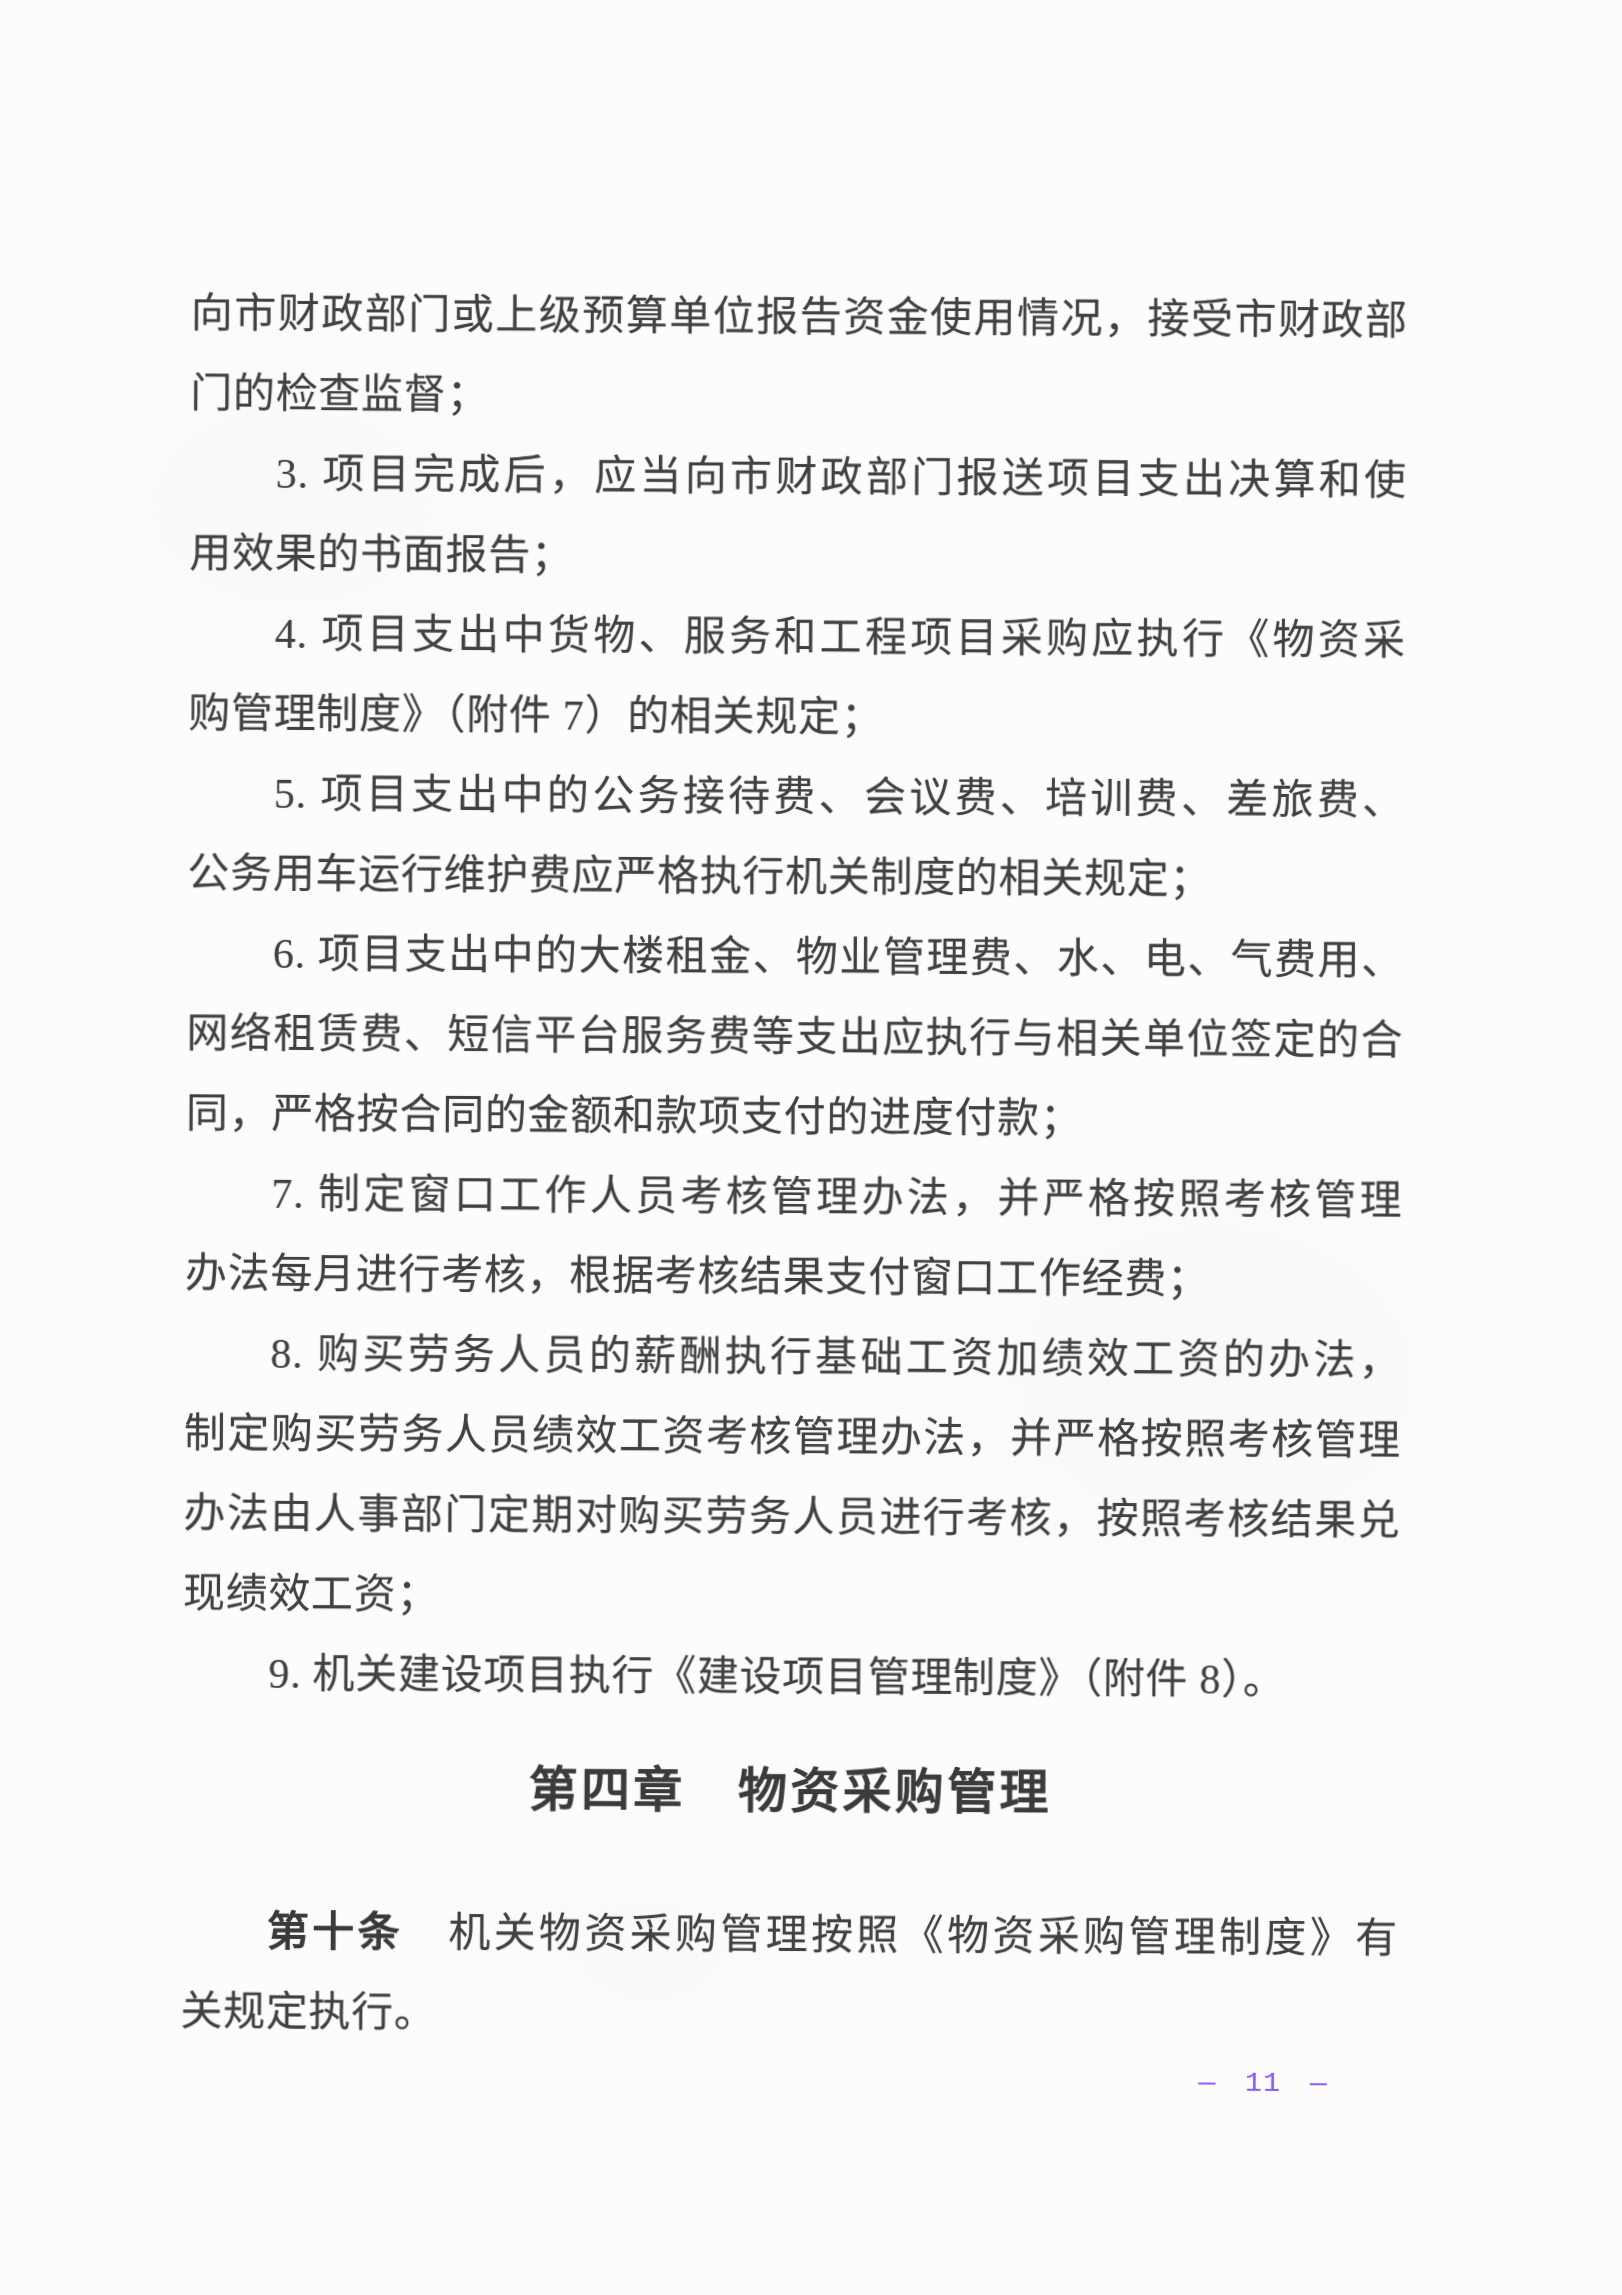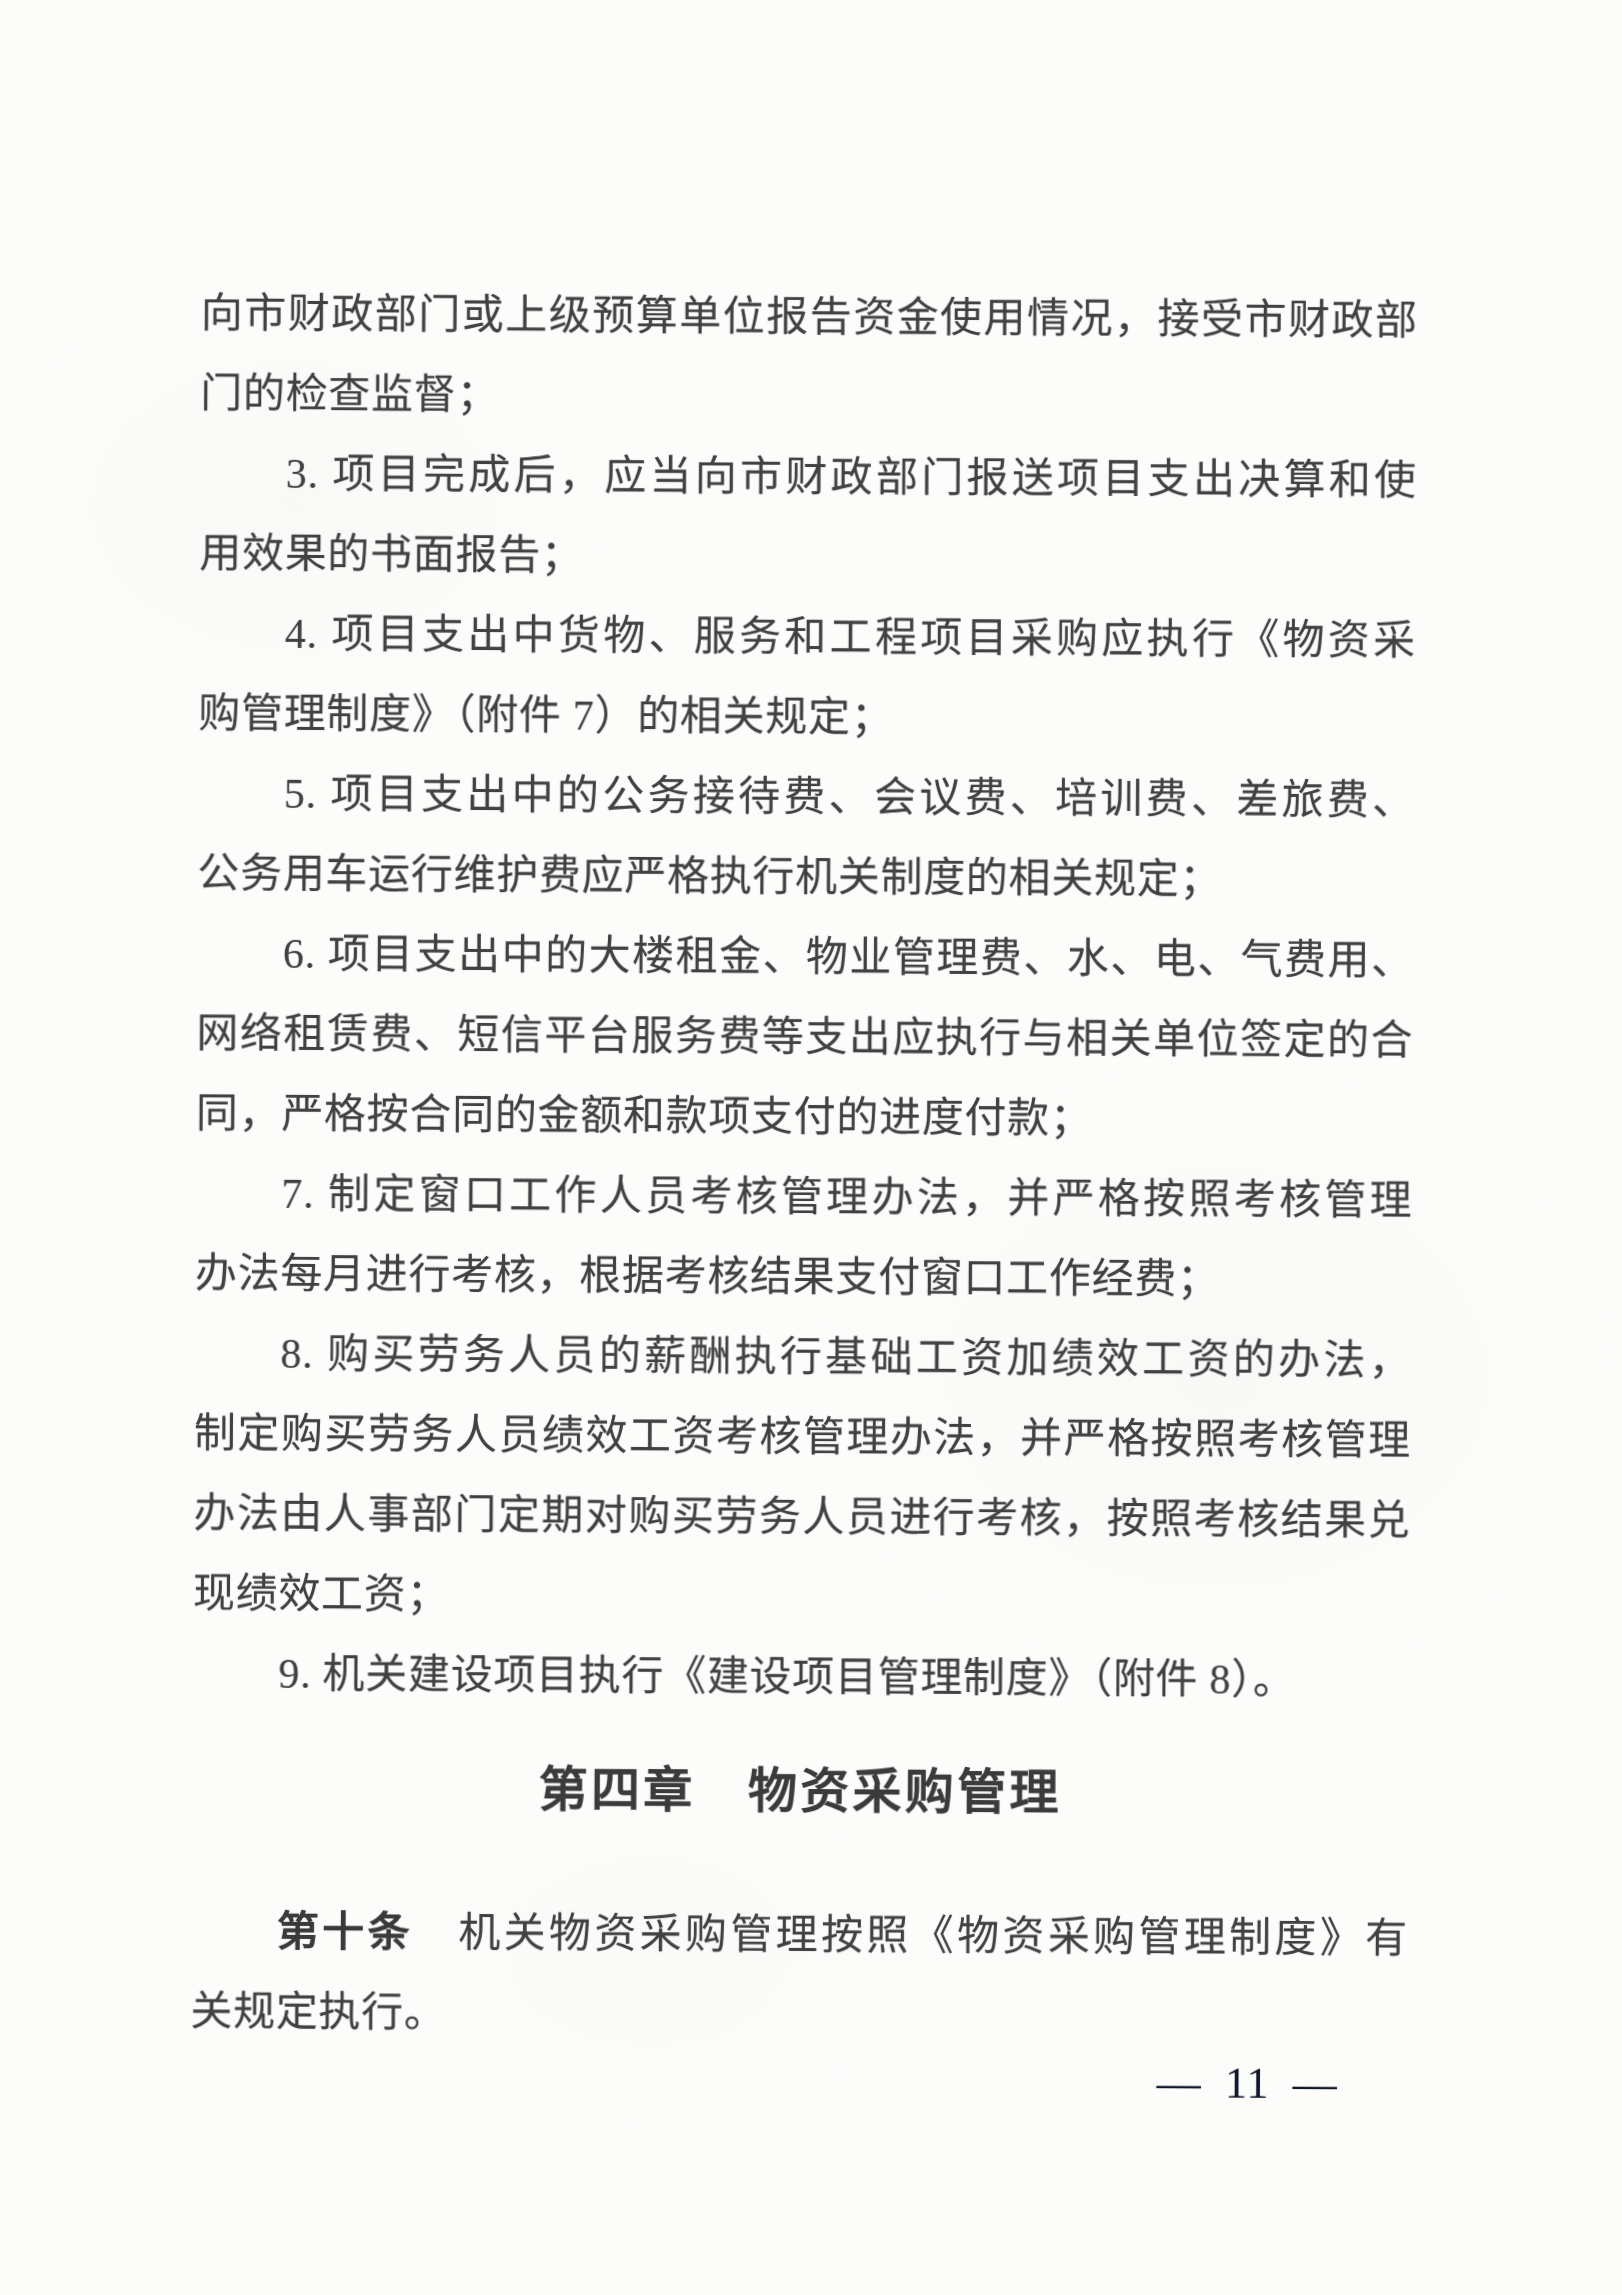--- a/index.html
+++ b/index.html
@@ -14,21 +14,20 @@
     background:
       radial-gradient(ellipse 458px 327px at 18% 22%, rgba(190,190,184,0.05), transparent 70%),
       radial-gradient(ellipse 589px 458px at 75% 60%, rgba(185,185,180,0.05), transparent 70%),
       radial-gradient(ellipse 393px 262px at 40% 85%, rgba(190,190,185,0.04), transparent 70%),
       #fcfcfb;
     font-family: "Liberation Serif", serif;
   }
   .page {
     position: absolute;
     inset: 0;
-    margin-left: 10px;
   }
   .content {
     position: absolute;
     left: 191px;
     top: 277px;
     width: 1217px;
     transform: rotate(0.35deg);
     transform-origin: 608px 0;
     color: #414141;
     text-shadow: 0 0 1.3px rgba(85,85,85,0.28);
@@ -64,25 +63,26 @@
     text-align: center;
     letter-spacing: 3.3px;
     color: #3b3b3b;
   }
   .page-footer {
     margin-top: 5.2px;
     text-align: right;
     padding-right: 69px;
   }
   .page-number {
-    font-size: 44px;
+    font-size: 28px;
     line-height: 42px;
     letter-spacing: 1.3px;
     word-spacing: 10.5px;
-    color: #0f172a;
+    color: #8b5cf6;
+    font-family: Liberation Mono, monospace;
   }
 </style>
 </head>
 <body>
 
 <main class="page">
   <div class="content">
     <section id="doc-body">
         <div class="line full">向市财政部门或上级预算单位报告资金使用情况，接受市财政部</div>
         <div class="line">门的检查监督；</div>

